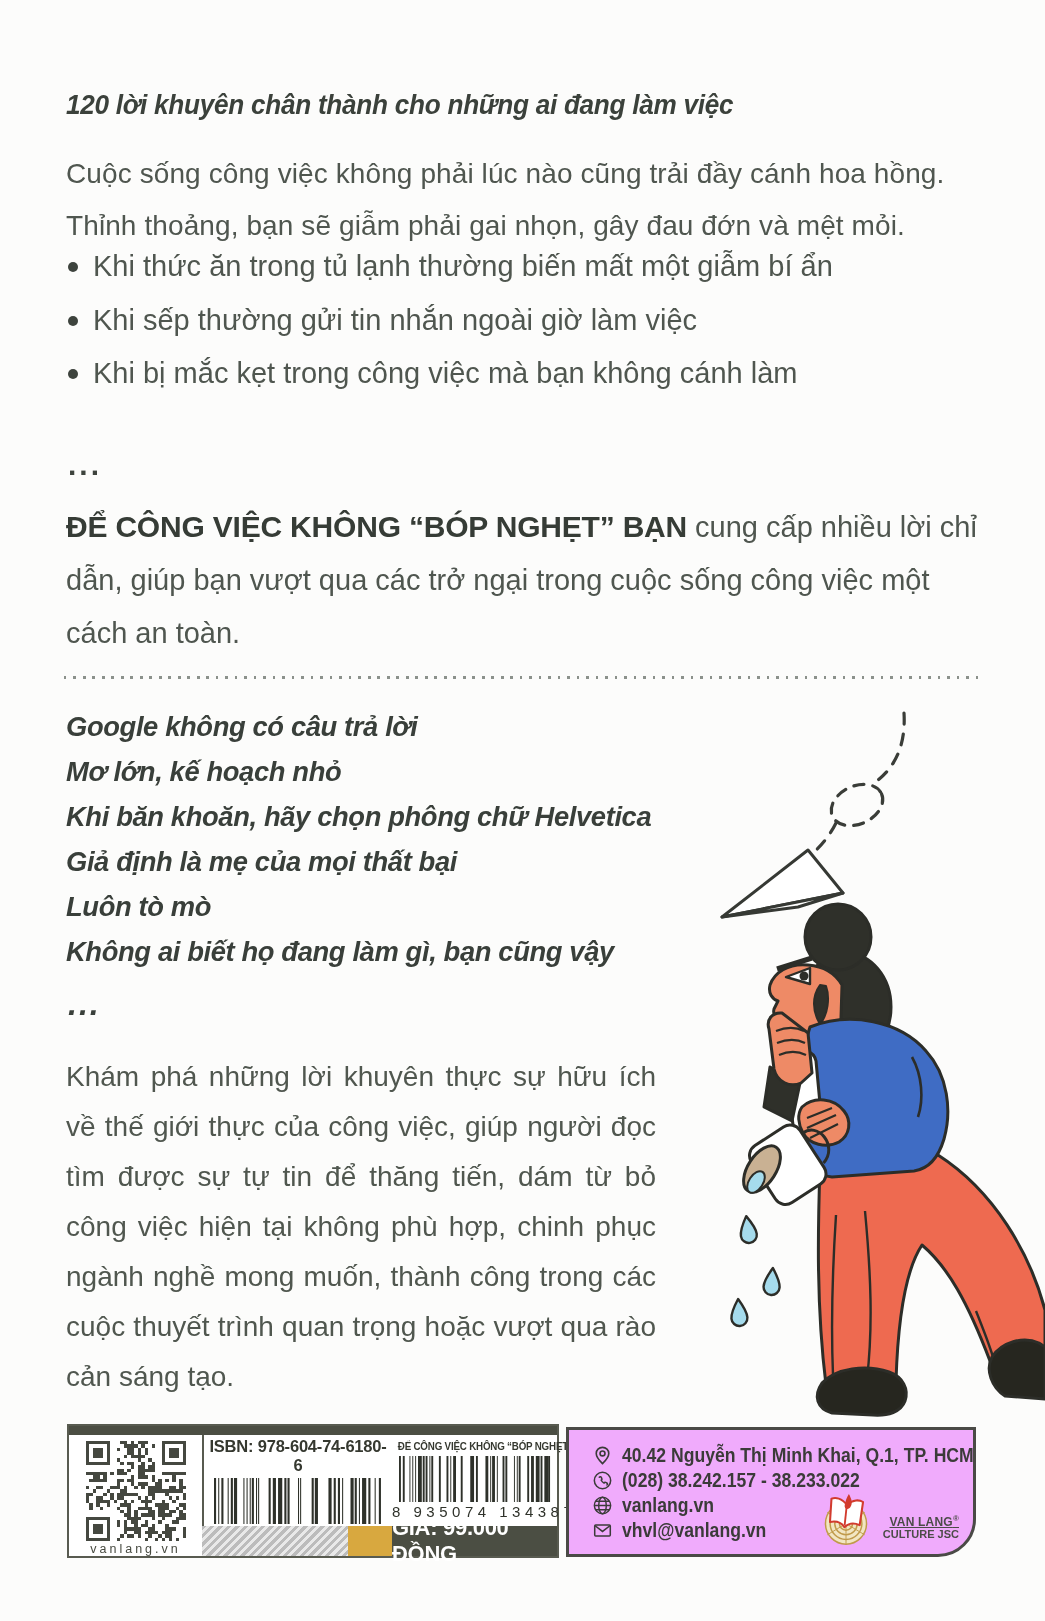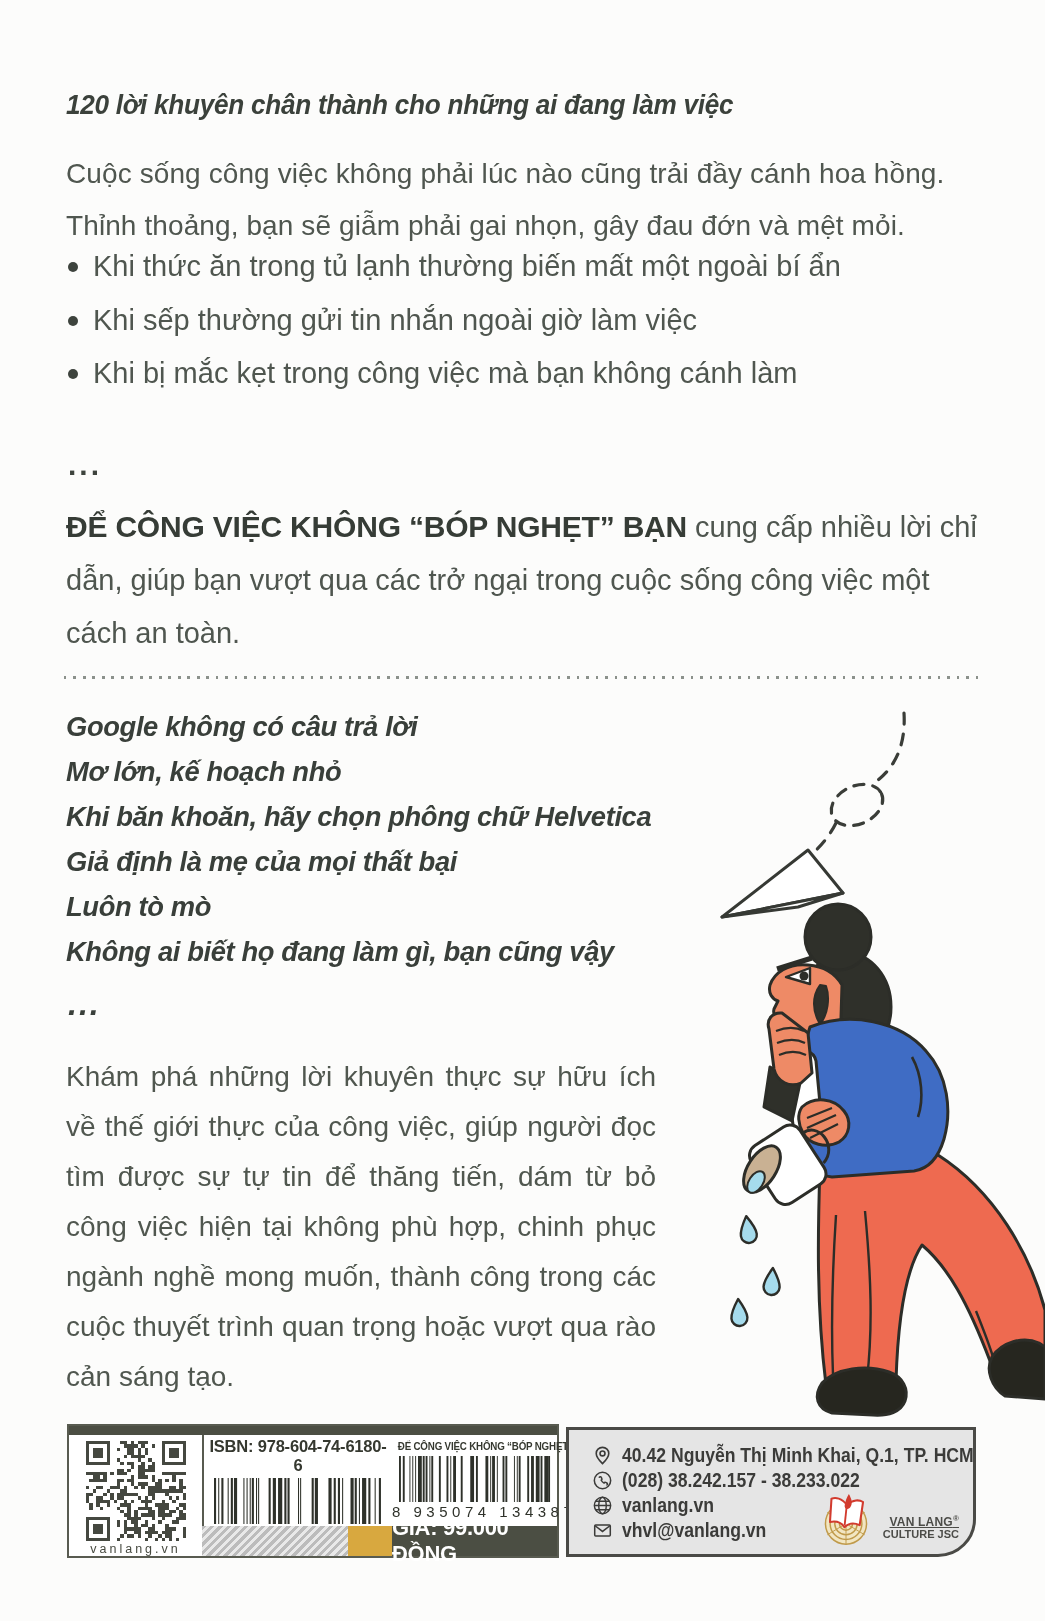--- a/index.html
+++ b/index.html
@@ -50,41 +50,41 @@
   .cell2{position:absolute;left:323px;top:11px;width:165px;height:88px;text-align:center;}
   .titlesmall{font-size:10.5px;font-weight:800;color:#35382f;letter-spacing:-0.2px;white-space:nowrap;
     transform:scaleX(0.93);transform-origin:center;margin-top:3px;}
   .cell2 .barcode{width:152px;margin-top:4px;}
   .bottomstrip{position:absolute;left:133px;right:0;bottom:0;height:30px;display:flex;}
   .hatch{width:146px;height:100%;background:repeating-linear-gradient(135deg,#bcbcbc 0 3px,#e9e9e9 3px 6px);}
   .goldblk{width:44px;height:100%;background:var(--gold);}
   .priceblk{flex:1;height:100%;background:var(--dark);display:flex;align-items:center;justify-content:center;}
   .priceblk span{color:#fff;font-size:22px;font-weight:800;letter-spacing:-0.3px;}
 
-  .contactpanel{left:566px;top:1427px;width:410px;height:130px;background:#e5e5e5;
+  .contactpanel{left:566px;top:1427px;width:410px;height:130px;background:#f0abfc;
     border:3px solid #4a4a46;border-radius:0 0 38px 0;box-sizing:border-box;padding:13px 0 16px 22px;}
   .crow{display:flex;align-items:center;height:25px;}
   .crow .cicon{width:22px;height:22px;flex:0 0 22px;display:flex;align-items:center;justify-content:center;}
   .crow .ctext{margin-left:9px;font-size:20px;font-weight:700;color:#3b3b39;white-space:nowrap;
     transform:scaleX(0.88);transform-origin:left;}
   .vlogo{position:absolute;right:14px;bottom:8px;display:flex;align-items:flex-end;gap:7px;}
   .vlogo .ltext{margin-bottom:6px;text-align:right;line-height:12px;color:#4c4c48;}
   .vlogo .l1{font-size:12px;font-weight:800;letter-spacing:0.2px;text-decoration:underline;}
   .vlogo .l1 sup{font-size:8px;}
   .vlogo .l2{font-size:11px;font-weight:800;}
 </style>
 </head>
 <body>
 
 <div class="abs headline">120 lời khuyên chân thành cho những ai đang làm việc</div>
 
 <div class="abs intro">Cuộc sống công việc không phải lúc nào cũng trải đầy cánh hoa hồng. Thỉnh thoảng, bạn sẽ giẫm phải gai nhọn, gây đau đớn và mệt mỏi.</div>
 
 <ul class="abs bullets">
-  <li>Khi thức ăn trong tủ lạnh thường biến mất một ngoài bí ẩn</li>
+  <li>Khi thức ăn trong tủ lạnh thường biến mất một giẫm bí ẩn</li>
   <li>Khi sếp thường gửi tin nhắn ngoài giờ làm việc</li>
   <li>Khi bị mắc kẹt trong công việc mà bạn không cánh làm</li>
 </ul>
 
 <div class="abs ellipsis1">...</div>
 
 <p class="abs pitch" style="margin:0;"><span class="b">ĐỂ CÔNG VIỆC KHÔNG “BÓP NGHẸT” BẠN</span><span> cung cấp nhiều lời chỉ dẫn, giúp bạn vượt qua các trở ngại trong cuộc sống công việc một cách an toàn.</span></p>
 
 <div class="abs divider"></div>
 

